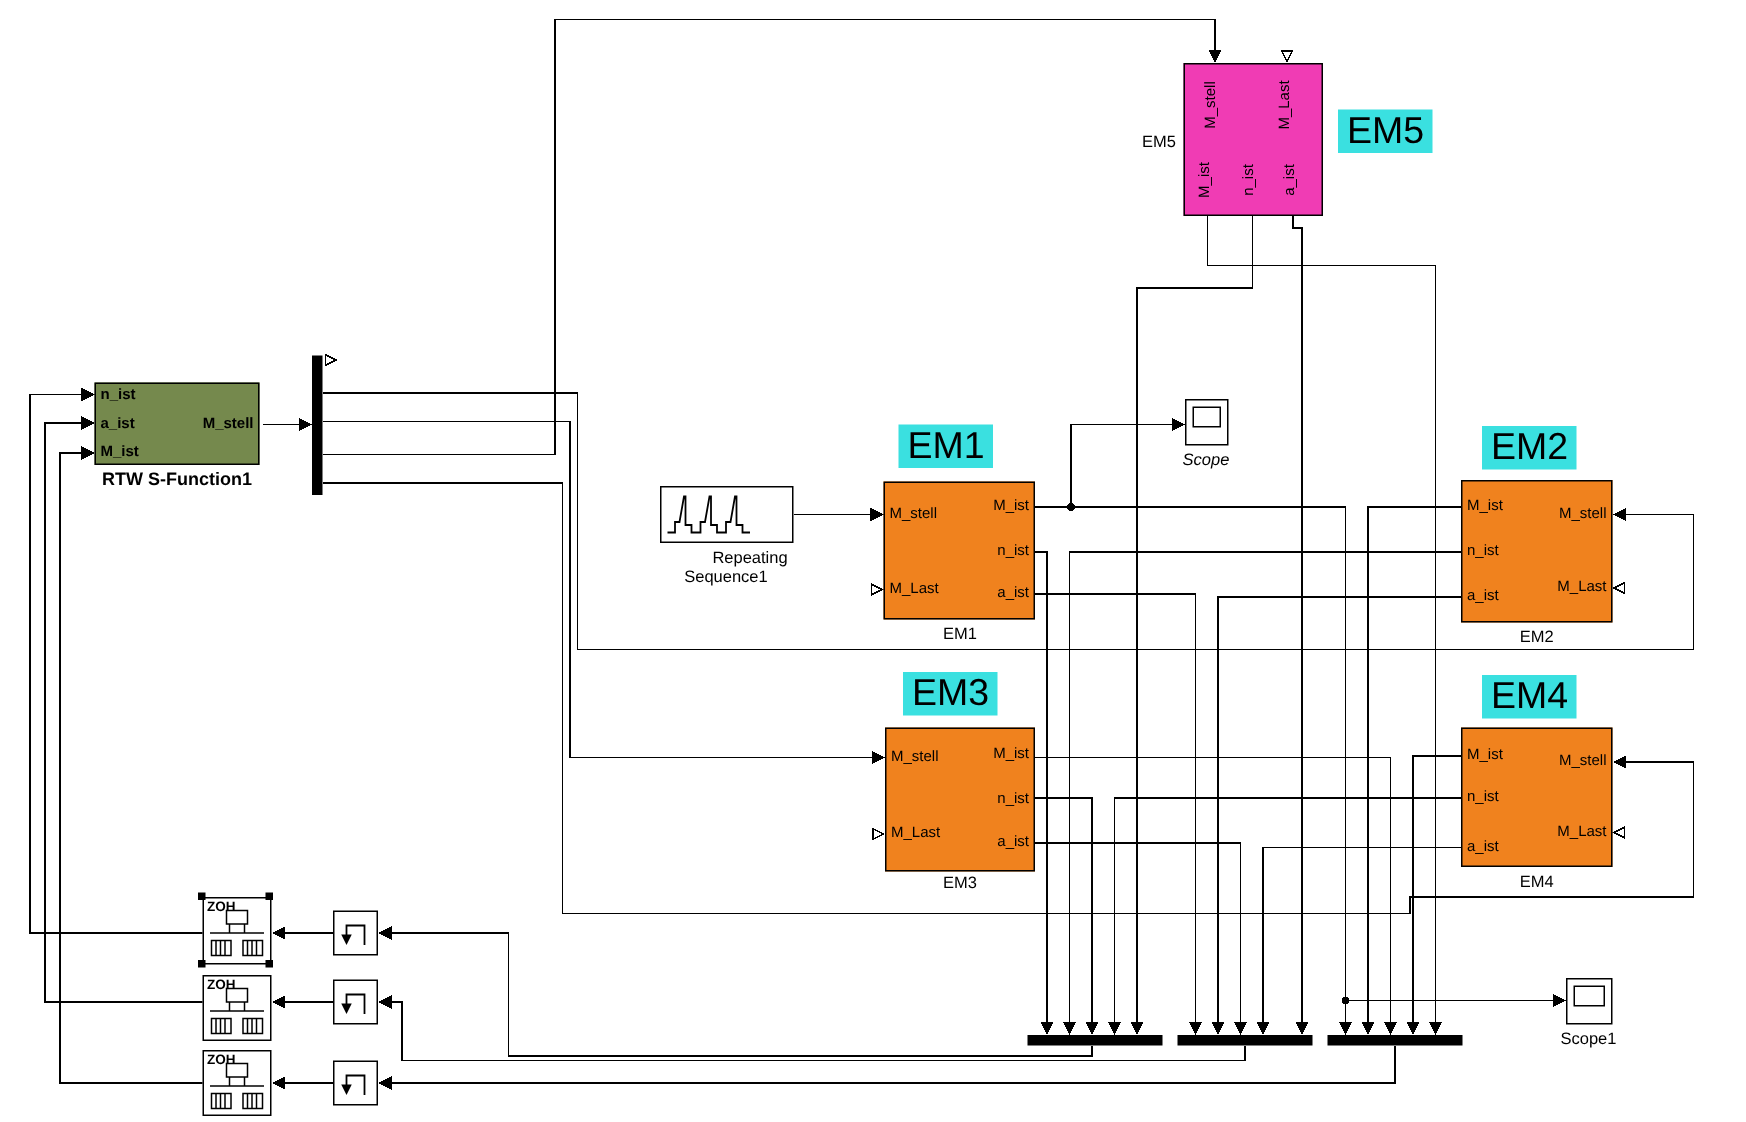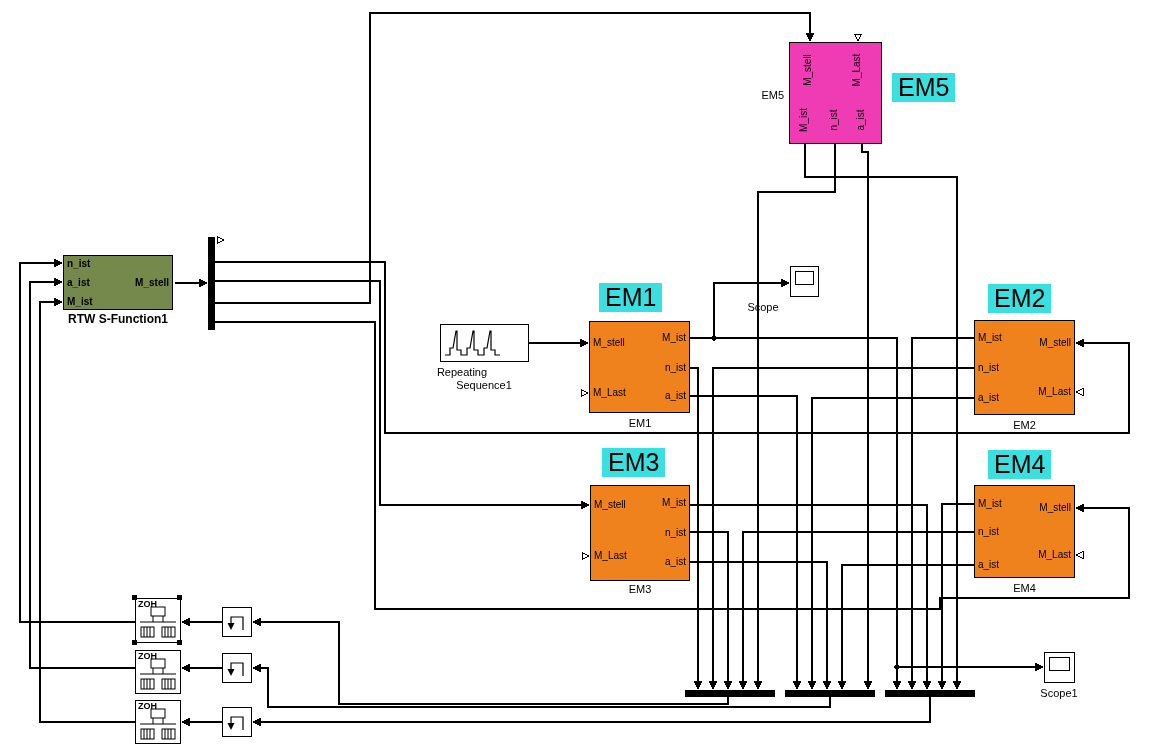--- a/index.html
+++ b/index.html
@@ -112,21 +112,21 @@
   </div>
   <div class="caption bold" style="left:38px;top:313px;width:160px;font-size:12px;">RTW S-Function1</div>
 
   <div class="bar" style="left:208px;top:237px;width:7px;height:93px;"></div>
 
   <div class="blk white" style="left:440px;top:324px;width:89px;height:38px;">
     <svg class="icon" width="87" height="36">
       <path d="M4,30 h5 v-7 h3 l3,-17 h1 v19 h4 v5 h6 v-7 h3 l3,-17 h1 v19 h4 v5 h6 v-7 h3 l3,-17 h1 v19 h4 v5 h5" fill="none" stroke="#000" stroke-width="1.2"></path>
     </svg>
   </div>
-  <div class="caption" style="left:402px;top:366px;width:120px;">Repeating</div>
+  <div class="caption" style="left:440px;top:366px;width:120px;">Repeating</div>
   <div class="caption" style="left:424px;top:379px;width:120px;">Sequence1</div>
 
   <div class="blk em" style="left:589px;top:321px;width:101px;height:92px;">
     <span class="plabel pl" style="top:16px;">M_stell</span>
     <span class="plabel pl" style="top:66px;">M_Last</span>
     <span class="plabel pr" style="top:11px;">M_ist</span>
     <span class="plabel pr" style="top:41px;">n_ist</span>
     <span class="plabel pr" style="top:69px;">a_ist</span>
   </div>
   <div class="caption" style="left:590px;top:417px;width:100px;">EM1</div>
@@ -168,21 +168,21 @@
     <span class="vlabel" style="left:2px;top:72px;">M_ist</span>
     <span class="vlabel" style="left:33px;top:72px;">n_ist</span>
     <span class="vlabel" style="left:60px;top:72px;">a_ist</span>
   </div>
   <div class="caption" style="left:744px;top:89px;width:40px;text-align:right;">EM5</div>
   <div class="cyanlab" style="left:892px;top:73px;">EM5</div>
 
   <div class="blk white" style="left:790px;top:266px;width:29px;height:31px;">
     <div class="scope-screen"></div>
   </div>
-  <div class="caption" style="left:733px;top:301px;width:60px;">Scope</div>
+  <div class="caption" style="left:774px;top:301px;width:60px;font-style:italic;">Scope</div>
 
   <div class="blk white" style="left:1044px;top:652px;width:31px;height:31px;">
     <div class="scope-screen"></div>
   </div>
   <div class="caption" style="left:1029px;top:687px;width:60px;">Scope1</div>
 
   <div class="blk white" style="left:135px;top:598px;width:46px;height:45px;">
     <span class="zoh-text">ZOH</span>
     <svg class="icon" width="44" height="43">
       <rect x="15" y="8" width="14" height="9" fill="none" stroke="#000"></rect>

